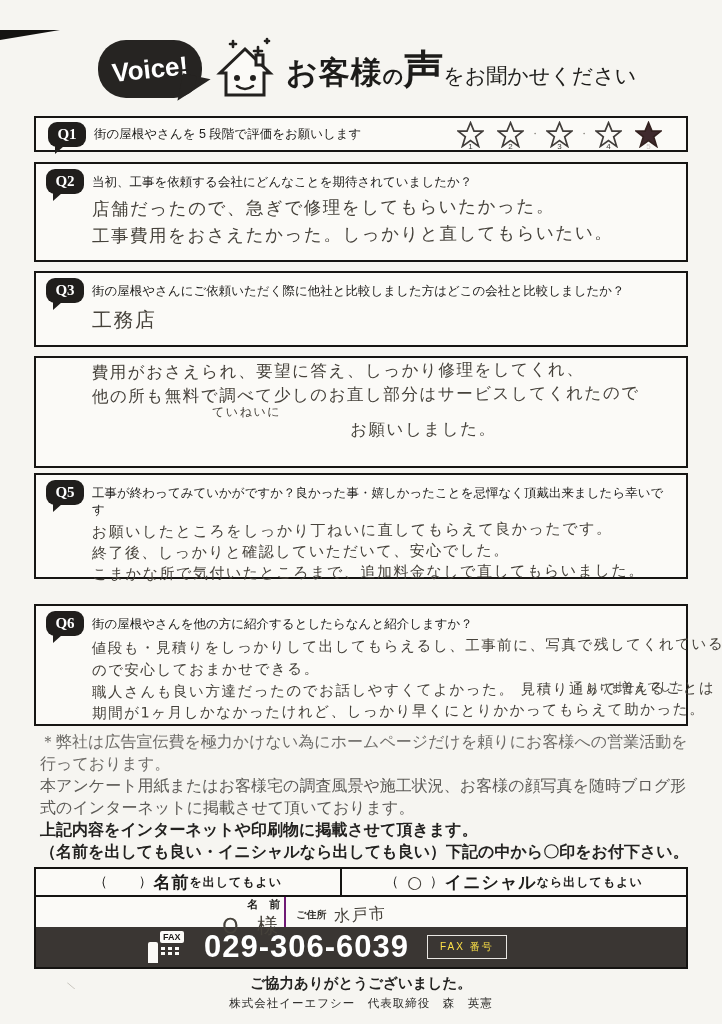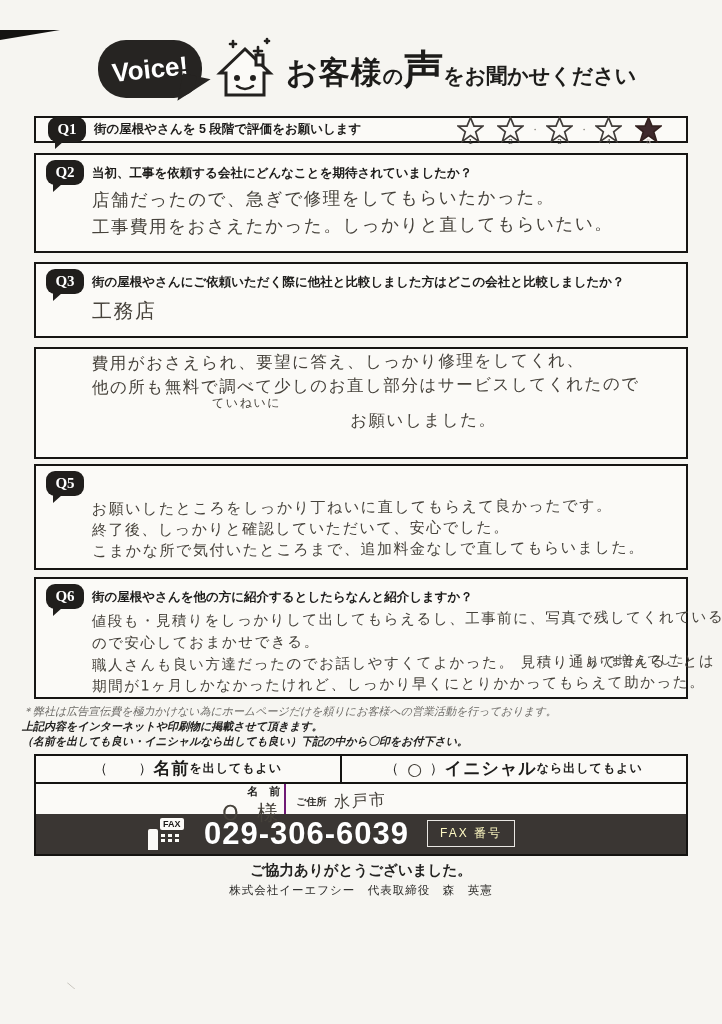--- a/index.html
+++ b/index.html
@@ -35,21 +35,21 @@
   }
   .voice-text{
     color:#fff;font-size:26px;font-weight:700;transform:rotate(-6deg);
     letter-spacing:0;
   }
   .house-icon{margin-left:10px;flex:0 0 auto;}
   .title{margin-left:8px;white-space:nowrap;display:flex;align-items:baseline;}
   .t-big{font-size:31px;font-weight:700;letter-spacing:1px;}
   .t-no{font-size:20px;font-weight:700;}
   .t-koe{font-size:40px;font-weight:800;letter-spacing:0;}
-  .t-rest{font-size:21px;font-weight:700;letter-spacing:0;}
+  .t-rest{font-size:21px;font-weight:400;letter-spacing:0;}
   
   .intro{
     margin:6px 32px 0 36px;font-size:11.5px;line-height:1.52;color:#2a2927;
     text-align:justify;
   }
   .intro p{margin:0 0 1px 0;}
   
   .qbox{
     margin:0 34px;border:2px solid #161513;background:#fbfaf7;
     position:relative;box-sizing:border-box;
@@ -58,29 +58,29 @@
   .qbadge{
     position:relative;flex:0 0 auto;background:#201e1c;color:#fff;
     border-radius:9px;min-width:38px;height:25px;display:flex;
     align-items:center;justify-content:center;
     font-size:15px;font-weight:700;font-family:"Liberation Serif", serif;
   }
   .qbadge::after{
     content:"";position:absolute;left:7px;bottom:-7px;
     border-top:8px solid #201e1c;border-right:9px solid transparent;
   }
-  .qtext{font-size:12.5px;font-weight:700;margin:5px 0 0 8px;letter-spacing:0;}
+  .qtext{font-size:12.5px;font-weight:400;margin:5px 0 0 8px;letter-spacing:0;}
   .hand{
     font-family:"DejaVu Sans", sans-serif;
     color:#46423b;letter-spacing:1.5px;
   }
   .answers{padding:2px 10px 6px 56px;transform:rotate(-0.4deg);}
   .ans-line{white-space:nowrap;}
   
-  .q1box{margin-top:8px;height:27px;display:flex;align-items:center;padding:0 10px 0 10px;border-width:2.5px;}
+  .q1box{margin-top:8px;height:36px;display:flex;align-items:center;padding:0 10px 0 10px;border-width:2.5px;}
   .q1box .qbadge{margin-left:2px;}
   .q1box .qtext{margin:0 0 0 8px;flex:1 1 auto;}
   .stars{display:flex;align-items:center;gap:13px;margin-right:14px;}
   .star-wrap{position:relative;width:27px;height:27px;display:block;}
   .star-wrap svg{width:27px;height:27px;display:block;}
   .star-wrap polygon{fill:none;stroke:#413d3a;stroke-width:1.5;}
   .star-wrap.filled polygon{fill:#3f2a2d;stroke:#33211f;}
   .star-num{
     position:absolute;left:50%;bottom:-3px;transform:translateX(-50%);
     font-size:8px;color:#3b3936;
@@ -91,28 +91,28 @@
   .q2box{margin-top:10px;height:100px;}
   .q2box .answers{font-size:17.5px;line-height:1.55;padding-top:0;}
   .q3box{margin-top:9px;height:76px;}
   .q3box .answers{font-size:20px;padding-top:2px;}
   .q4box{margin-top:9px;height:112px;}
   .q4box .answers{font-size:16.5px;line-height:1.45;padding-top:1px;}
   .q4-insert{font-size:12px;margin:-4px 0 -2px 120px;}
   .q4-close{margin-left:258px;}
   .q5box{margin-top:5px;height:106px;}
   .q5box .answers{font-size:15px;line-height:1.4;padding-top:1px;}
-  .q6box{margin-top:7px;height:122px;}
+  .q6box{margin-top:25px;height:122px;}
   .q6box .answers{font-size:14.5px;line-height:1.5;padding-top:0;}
   .q6-note{
     position:absolute;right:2px;top:74px;font-size:11.5px;letter-spacing:0.5px;
     transform:rotate(-2deg);
   }
   
-  .notes{margin:5px 30px 0 22px;font-size:11px;line-height:1.38;font-style:italic;}
+  .notes{margin:5px 30px 0 40px;font-size:16px;line-height:1.38;}
   .notes .n1{color:#6e6c68;}
   .notes .n2{color:#5d5b57;}
   .notes .n3{color:#232220;font-weight:600;}
   .notes .n4{color:#232220;font-weight:600;}
   
   .bottom-table{
     margin:4px 34px 0 34px;border:2px solid #141311;background:#fbfaf7;
   }
   .consent-row{display:flex;border-bottom:2px solid #141311;height:26px;}
   .consent-cell{
@@ -149,22 +149,22 @@
     position:absolute;left:12px;top:0;background:#fbfaf7;color:#1c1a18;
     font-size:9px;font-weight:800;padding:1px 3px;border-radius:2px;letter-spacing:0;
   }
   .fax-dots{position:absolute;left:13px;top:16px;display:grid;grid-template-columns:repeat(3,5px);grid-gap:2px;}
   .fax-dots i{width:4px;height:3px;background:#fbfaf7;display:block;}
   .fax-number{
     color:#fff;font-size:31px;font-weight:700;letter-spacing:1px;margin-left:12px;
     font-family:"Liberation Sans", sans-serif;
   }
   .fax-tag-box{
-    margin-left:18px;border:1.5px solid #e9e7e3;color:#fef9c3;
-    font-size:12px;padding:4px 12px;letter-spacing:2px;text-align:right;
+    margin-left:18px;border:1.5px solid #e9e7e3;color:#fde047;
+    font-size:10px;padding:4px 12px;letter-spacing:2px;text-align:right;
   }
   
   .footer{margin-top:5px;text-align:center;}
   .thanks{font-size:14.5px;font-weight:800;color:#232220;}
   .company{font-size:11.5px;color:#2c2b29;margin-top:3px;letter-spacing:1px;}
   .pencil-mark{
     position:absolute;left:66px;top:948px;color:#aaa59c;font-size:11px;
     transform:rotate(-20deg);
   }
 </style>
@@ -270,20 +270,21 @@
       <div class="ans-line">費用がおさえられ、要望に答え、しっかり修理をしてくれ、</div>
       <div class="ans-line">他の所も無料で調べて少しのお直し部分はサービスしてくれたので</div>
       <div class="ans-line q4-insert">ていねいに</div>
       <div class="ans-line q4-close">お願いしました。</div>
     </div>
   </div>
 
   <div class="qbox q5box">
     <div class="qhead">
       <div class="qbadge">Q5</div>
+      <div class="qtext">工事が終わってみていかがですか？良かった事・嬉しかったことを忌憚なく頂戴出来ましたら幸いです</div>
     </div>
     <div class="answers hand">
       <div class="ans-line">お願いしたところをしっかり丁ねいに直してもらえて良かったです。</div>
       <div class="ans-line">終了後、しっかりと確認していただいて、安心でした。</div>
       <div class="ans-line">こまかな所で気付いたところまで、追加料金なしで直してもらいました。</div>
     </div>
   </div>
 
   <div class="qbox q6box">
     <div class="qhead">
@@ -294,20 +295,21 @@
       <div class="ans-line">値段も・見積りをしっかりして出してもらえるし、工事前に、写真で残してくれている</div>
       <div class="ans-line">ので安心しておまかせできる。</div>
       <div class="ans-line">職人さんも良い方達だったのでお話しやすくてよかった。 見積り通りで増えることは</div>
       <div class="ans-line">期間が1ヶ月しかなかったけれど、しっかり早くにとりかかってもらえて助かった。</div>
     </div>
     <div class="q6-note hand">ありませんでした</div>
   </div>
 
   <div class="notes">
     <div class="n1">＊弊社は広告宣伝費を極力かけない為にホームページだけを頼りにお客様への営業活動を行っております。</div>
+    <div class="n2">本アンケート用紙またはお客様宅の調査風景や施工状況、お客様の顔写真を随時ブログ形式のインターネットに掲載させて頂いております。</div>
     <div class="n3">上記内容をインターネットや印刷物に掲載させて頂きます。</div>
     <div class="n4">（名前を出しても良い・イニシャルなら出しても良い）下記の中から〇印をお付下さい。</div>
   </div>
 
   <div class="bottom-table">
     <div class="consent-row">
       <div class="consent-cell consent-left">
         <span class="paren">（</span>
         <span class="mark-slot"><span class="hand-mark hand"></span></span>
         <span class="paren">）</span>

